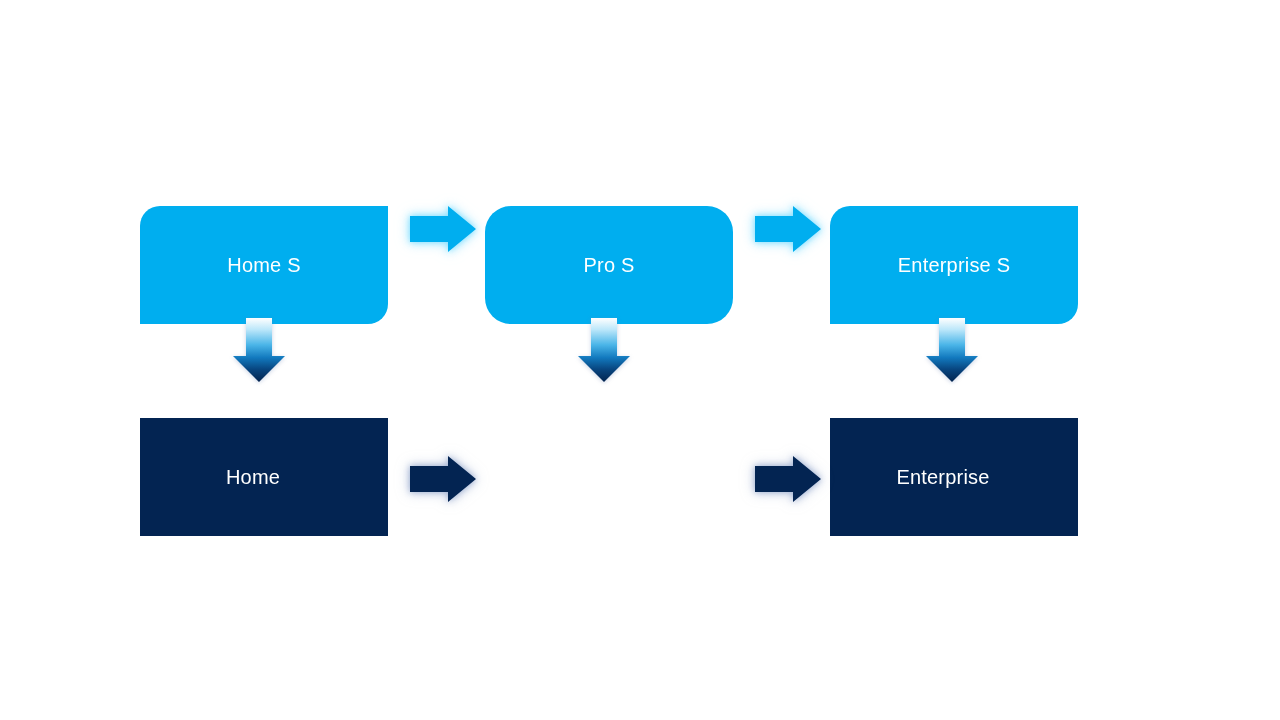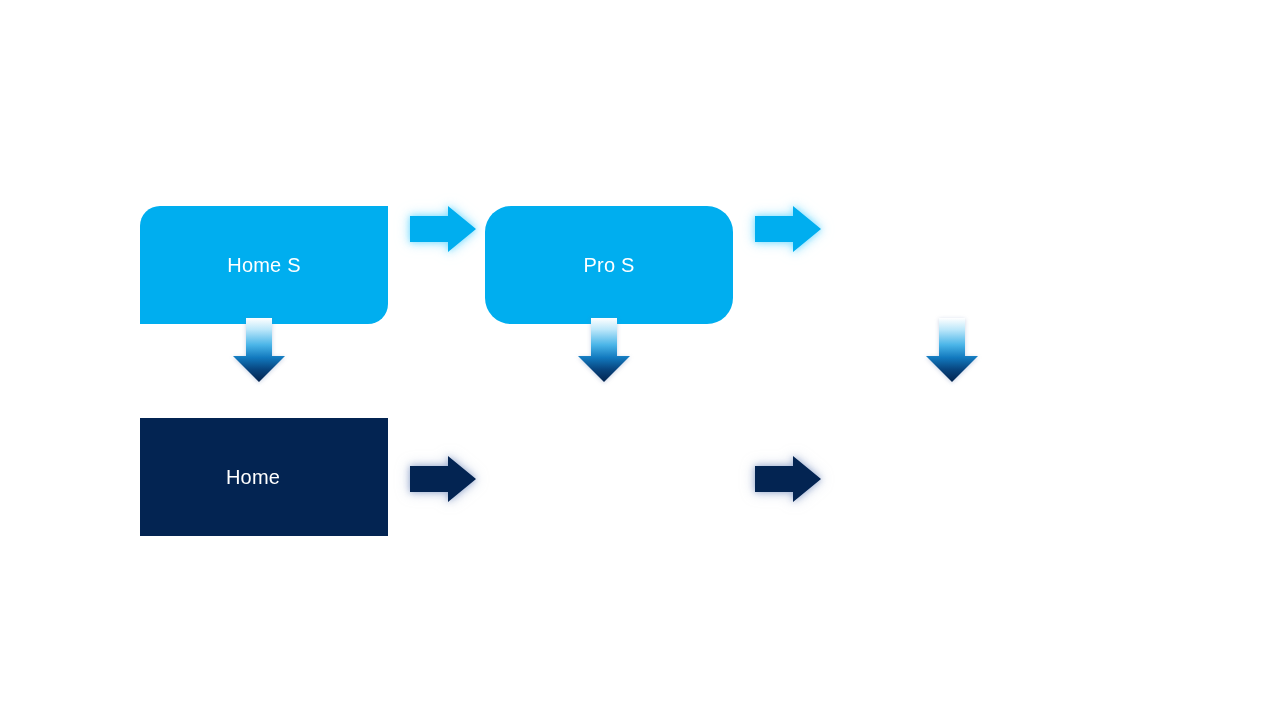--- a/index.html
+++ b/index.html
@@ -78,20 +78,23 @@
 <body>
 
 <div class="canvas">
 
   <div class="box box-top col1">
     <span class="label">Home S</span>
   </div>
   <div class="box box-top col2">
     <span class="label">Pro S</span>
   </div>
+  <div class="box box-top col3">
+    <span class="label">Enterprise S</span>
+  </div>
 
   <svg class="arrow-right row-top ar-gap1 glow-cyan" viewBox="0 0 66 46" xmlns="http://www.w3.org/2000/svg">
     <polygon points="0,10 38,10 38,0 66,23 38,46 38,36 0,36" fill="#00AEEF"></polygon>
   </svg>
   <svg class="arrow-right row-top ar-gap2 glow-cyan" viewBox="0 0 66 46" xmlns="http://www.w3.org/2000/svg">
     <polygon points="0,10 38,10 38,0 66,23 38,46 38,36 0,36" fill="#00AEEF"></polygon>
   </svg>
 
   <svg class="arrow-down ad-col1" viewBox="0 0 52 64" xmlns="http://www.w3.org/2000/svg">
     <defs>
@@ -129,20 +132,23 @@
         <stop offset="0.8" stop-color="#084680"></stop>
         <stop offset="1" stop-color="#03234E"></stop>
       </linearGradient>
     </defs>
     <polygon points="13,0 39,0 39,38 52,38 26,64 0,38 13,38" fill="url(#dg3)"></polygon>
   </svg>
 
   <div class="box box-bottom col1">
     <span class="label">Home</span>
   </div>
+  <div class="box box-bottom col3">
+    <span class="label">Enterprise</span>
+  </div>
 
   <svg class="arrow-right row-bottom ar-gap1 glow-navy" viewBox="0 0 66 46" xmlns="http://www.w3.org/2000/svg">
     <polygon points="0,10 38,10 38,0 66,23 38,46 38,36 0,36" fill="#032452"></polygon>
   </svg>
   <svg class="arrow-right row-bottom ar-gap2 glow-navy" viewBox="0 0 66 46" xmlns="http://www.w3.org/2000/svg">
     <polygon points="0,10 38,10 38,0 66,23 38,46 38,36 0,36" fill="#032452"></polygon>
   </svg>
 
 </div>
 

